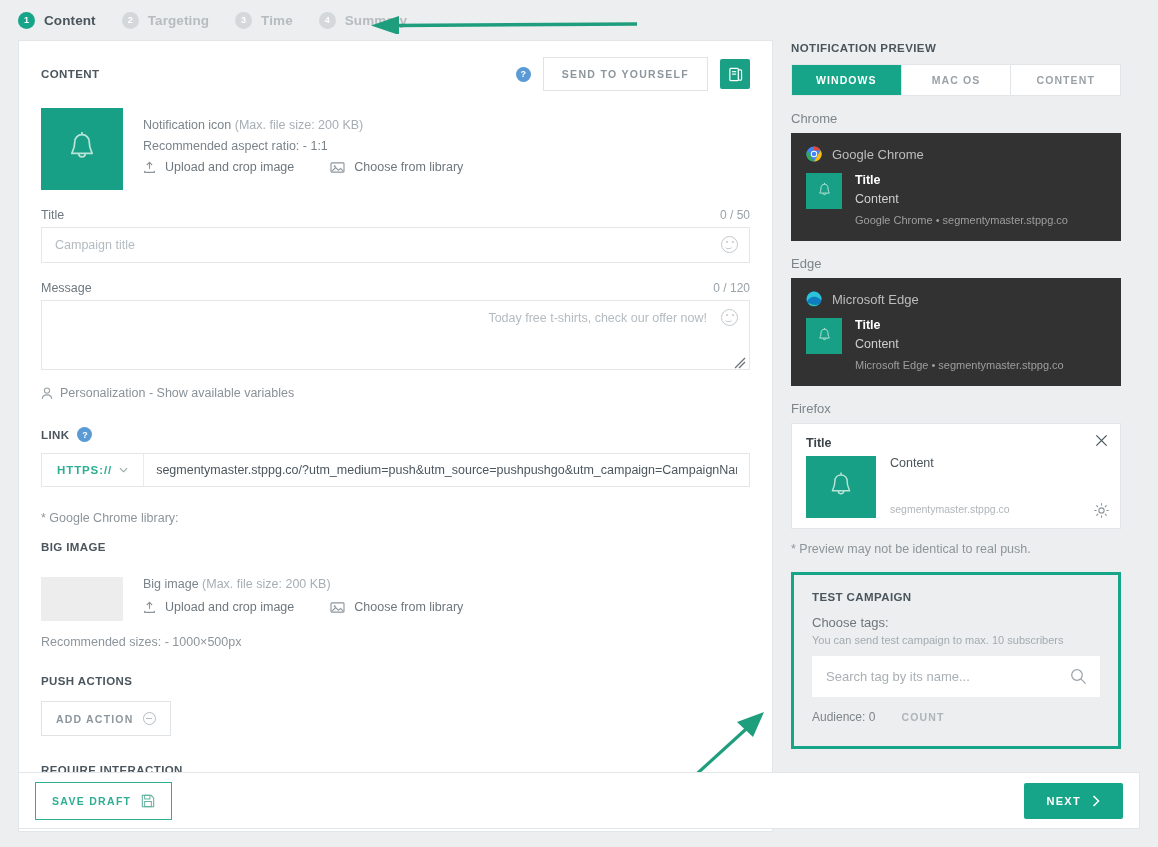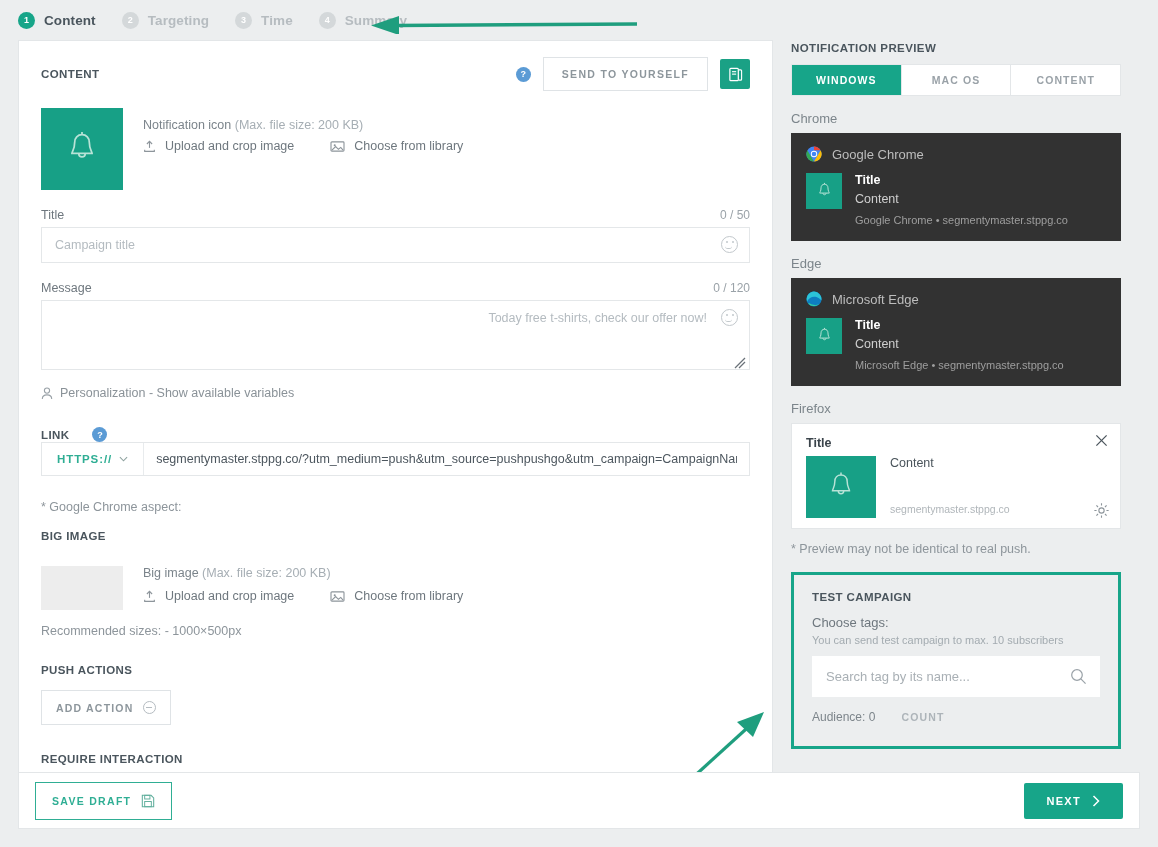--- a/index.html
+++ b/index.html
@@ -99,21 +99,21 @@
   .emoji::before { left:3.5px; } .emoji::after { right:3.5px; }
   .emoji i {
     position:absolute; left:3px; bottom:3px; width:7px; height:3.5px;
     border-bottom:1.4px solid #c2c8cc; border-radius:0 0 7px 7px;
   }
   .resize-grip { position:absolute; right:4px; bottom:4px; width:12px; height:12px; cursor:nwse-resize;}
 
   .pers-row { display:flex; align-items:center; gap:7px; margin-top:13px; font-size:12.5px; color:#8a9298; cursor:pointer;}
 
   
-  .link-head { display:flex; align-items:center; gap:23px; margin-top:27px; }
+  .link-head { display:flex; align-items:center; gap:8px; margin-top:27px; margin-bottom:11px;}
   .link-inp-row { display:flex; border:1px solid #e4e7e9; }
   .proto {
     display:flex; align-items:center; gap:7px; padding:0 15px;
     border-right:1px solid #e8ebed; color:#2fae94;
     font-size:11.5px; font-weight:bold; letter-spacing:.9px;
     cursor:pointer; height:32px;
   }
   .link-inp { flex:1; border:0; outline:none; font-family:inherit; font-size:12.5px; color:#4c565e; padding:0 12px;}
 
   .note { font-size:12.5px; color:#8d959b; margin-top:24px; }
@@ -261,20 +261,21 @@
           <path d="M12 3.2c-3 0-5 2.2-5 5.2 0 5-1.9 6.4-1.9 7.6h13.8c0-1.2-1.9-2.6-1.9-7.6 0-3-2-5.2-5-5.2z" fill="none" stroke="#b8e3d7" stroke-width="1.2"></path>
           <path d="M12 1.3v2" stroke="#b8e3d7" stroke-width="1.2"></path>
           <path d="M9.8 16.2c0 1.3 1 2.2 2.2 2.2s2.2-.9 2.2-2.2" fill="none" stroke="#b8e3d7" stroke-width="1.2"></path>
         </svg>
       </div>
       <div class="icon-meta">
         <div class="line">
           <span>Notification icon</span>
           <span class="dim">(Max. file size: 200 KB)</span>
         </div>
+        <div class="line">Recommended aspect ratio: - 1:1</div>
         <div class="links-row">
           <div class="mini-link">
             <svg width="13" height="13" viewBox="0 0 14 14">
               <path d="M7 1.5v7" stroke="#8d959b" stroke-width="1.2"></path>
               <path d="M4.2 4.3L7 1.5l2.8 2.8" fill="none" stroke="#8d959b" stroke-width="1.2"></path>
               <path d="M1.8 10.5v1.8h10.4v-1.8" fill="none" stroke="#8d959b" stroke-width="1.2"></path>
             </svg>
             <span>Upload and crop image</span>
           </div>
           <div class="mini-link">
@@ -330,21 +331,21 @@
     <div class="link-inp-row">
       <div class="proto">
         <span>HTTPS://</span>
         <svg width="9" height="6" viewBox="0 0 10 6">
           <path d="M1 1l4 4 4-4" fill="none" stroke="#8fa3a0" stroke-width="1.2"></path>
         </svg>
       </div>
       <input class="link-inp" type="text" value="segmentymaster.stppg.co/?utm_medium=push&amp;utm_source=pushpushgo&amp;utm_campaign=CampaignName" style="">
     </div>
 
-    <div class="note">* Google Chrome aspect:</div>
+    <div class="note">* Google Chrome library:</div>
 
     <div class="sec-title" style="margin-top:16px;">BIG IMAGE</div>
     <div class="big-row">
       <div class="big-box"></div>
       <div class="big-meta">
         <div style="margin-bottom:9px;">
           <span>Big image</span>
           <span class="dim">(Max. file size: 200 KB)</span>
         </div>
         <div class="links-row">

